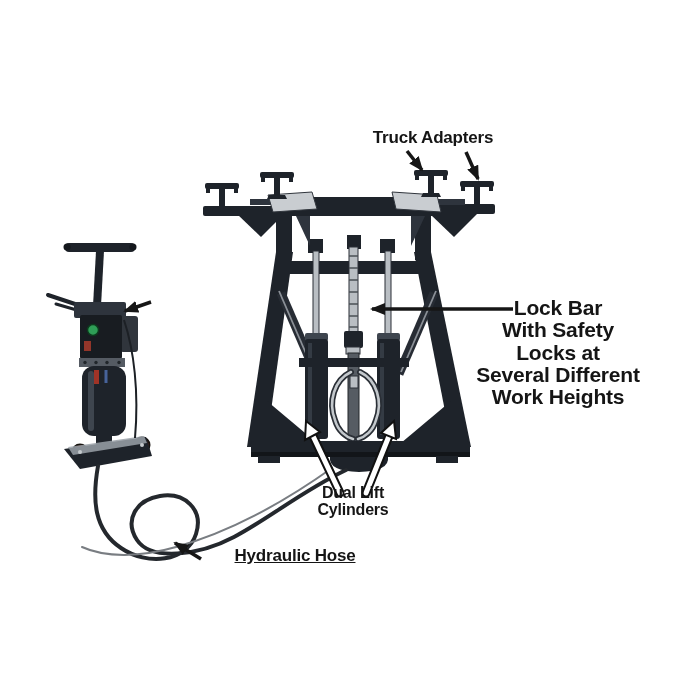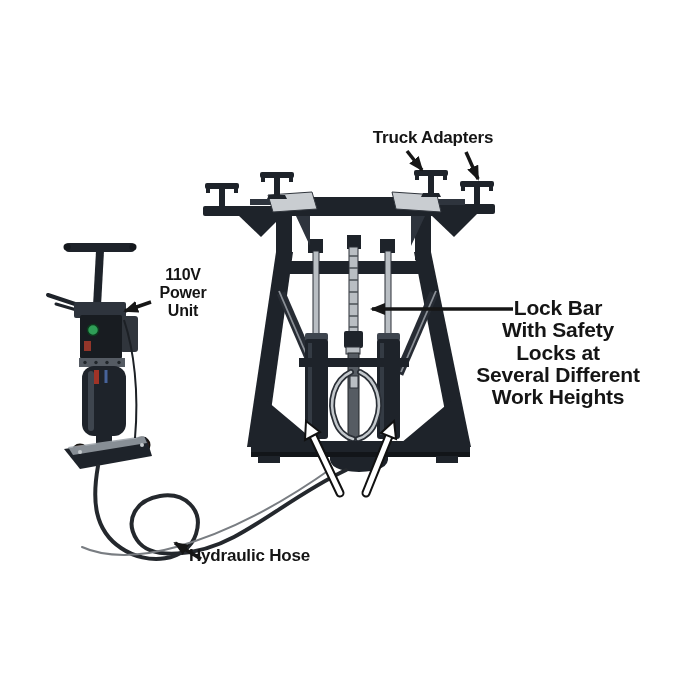--- a/index.html
+++ b/index.html
@@ -17,21 +17,21 @@
     font-weight:700;
     white-space:pre-line;
     text-align:center;
     letter-spacing:-0.2px;
     line-height:1.06;
   }
   .co-truck{left:348px;top:129px;width:170px;font-size:17px;}
   .co-power{left:139px;top:266px;width:88px;font-size:16px;line-height:1.12;}
   .co-lock{left:475px;top:297px;width:166px;font-size:21px;}
   .co-dual{left:281px;top:485px;width:144px;font-size:16px;line-height:1.04;}
-  .co-hose{left:189px;top:547px;width:170px;font-size:17px;text-align:left;}
+  .co-hose{left:210px;top:547px;width:170px;font-size:17px;text-align:center;text-decoration:underline;}
   
   .f  {fill:var(--frame_dark,#1e232a);}
   .f2 {fill:var(--frame_mid,#2e343d);}
   .f3 {fill:var(--frame_light,#3e454e);}
   .metal{fill:var(--metal_light,#b9bec3);stroke:#2a2f36;stroke-width:1;}
   .ramp {fill:var(--ramp_light,#c9cdd1);stroke:#30353c;stroke-width:1;}
   .arrow{stroke:#161616;stroke-width:3.5;fill:none;}
   .whitearrow{stroke:#111;stroke-width:2;fill:#fff;}
 </style>
 </head>
@@ -219,22 +219,21 @@
       </g>
       <g>
         <line x1="366" y1="493" x2="389" y2="436" stroke="#111" stroke-width="9" stroke-linecap="round"></line>
         <line x1="366" y1="493" x2="389" y2="436" stroke="#fff" stroke-width="5" stroke-linecap="round"></line>
         <polygon class="whitearrow" points="394,421 396,439 381,433"></polygon>
       </g>
     </g>
   </svg>
 
   <div class="callout co-truck">Truck Adapters</div>
-  <div class="callout co-power">110V
-Power
-Unit</div>
   <div class="callout co-lock">Lock Bar
 With Safety
 Locks at
 Several Different
 Work Heights</div>
+  <div class="callout co-dual">Dual Lift
+Cylinders</div>
   <div class="callout co-hose">Hydraulic Hose</div>
 </div>
 
 </body></html>

